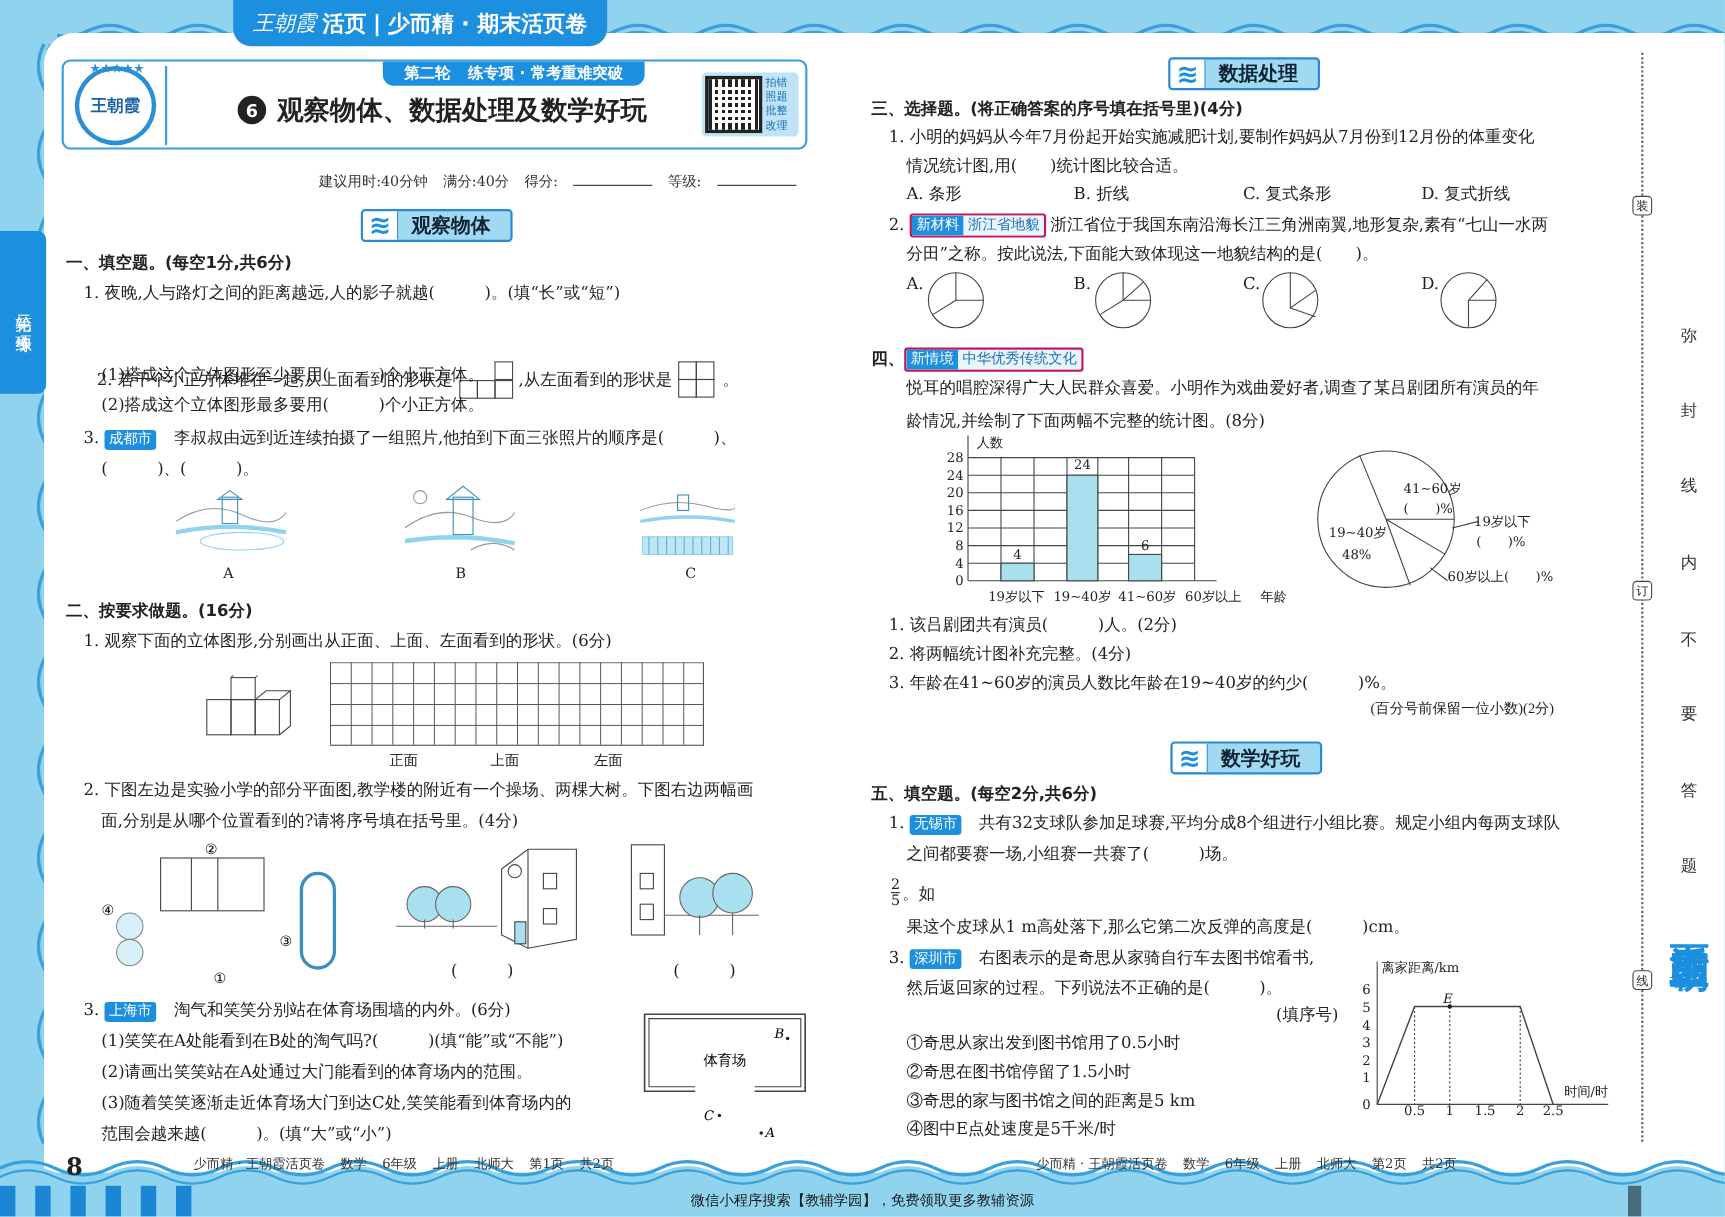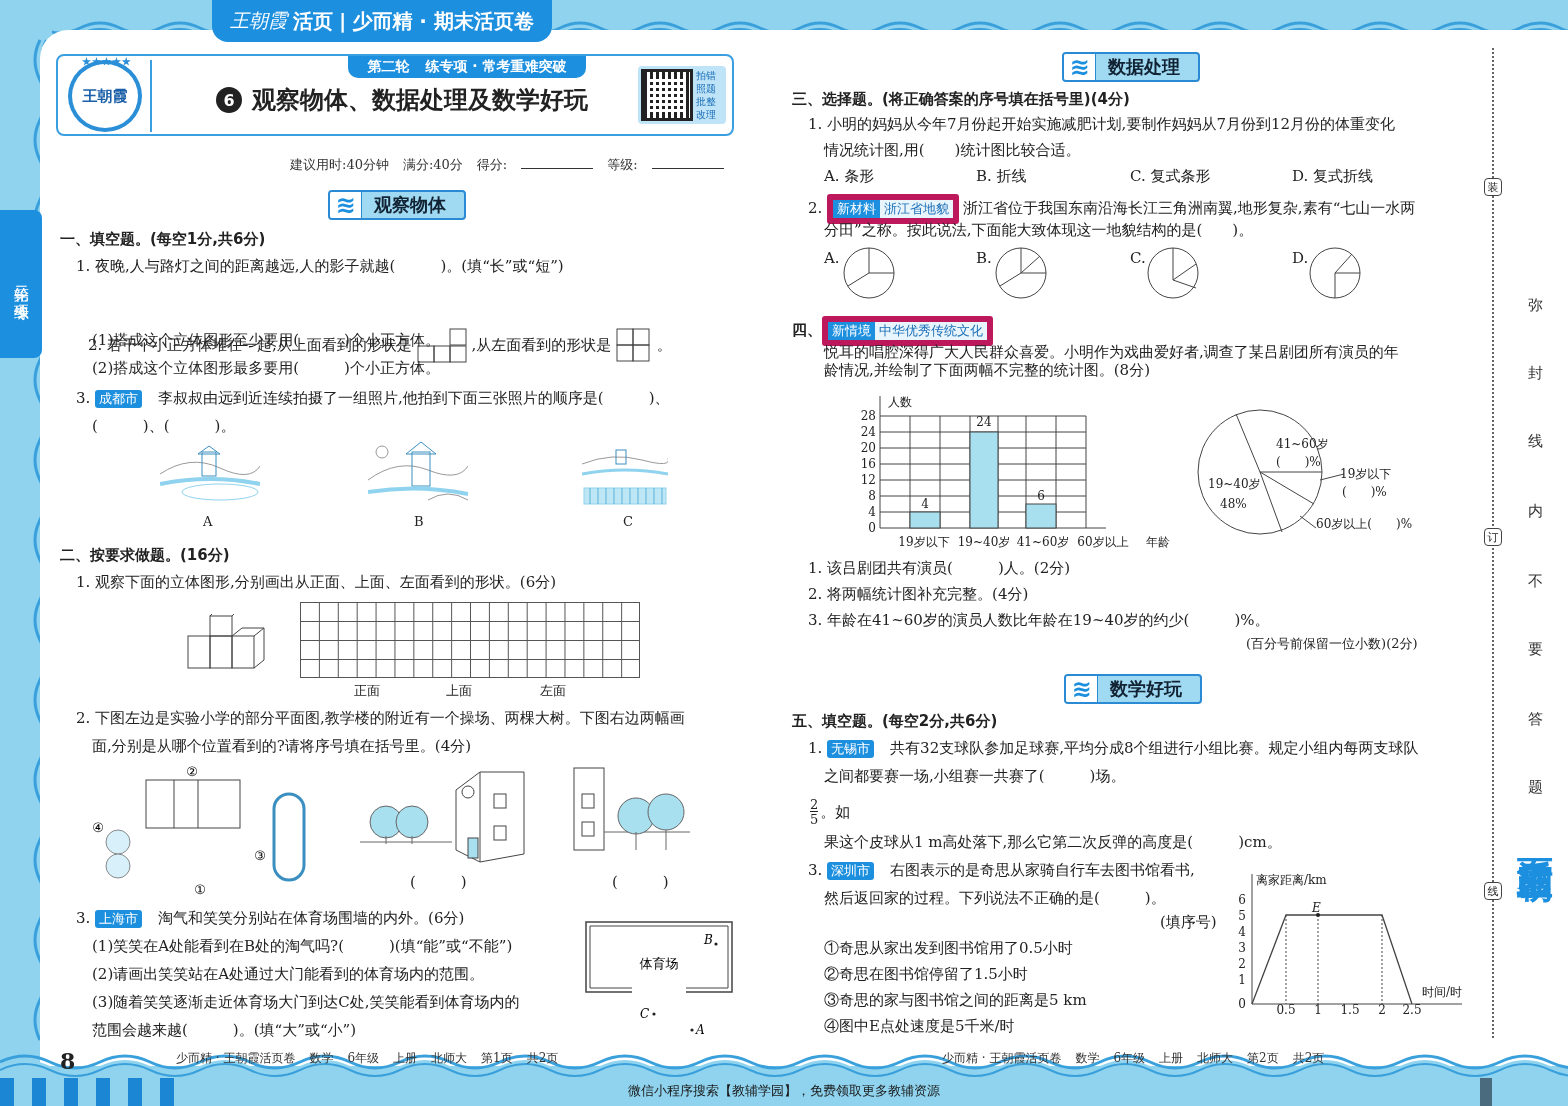--- a/index.html
+++ b/index.html
@@ -107,21 +107,21 @@
   }
   .section-badge .label { padding: 0 12px; font-size: 18px; font-weight: bold; color: #123; }
 
   .h-part { position: absolute; font-size: 15px; font-family: "DejaVu Sans", sans-serif; font-weight: bold; color: #222; }
   .q { position: absolute; font-size: 15px; line-height: 20px; color: #222; white-space: nowrap; }
   .tag {
     display: inline-block; background: #1c8fdf; color: #fff; font-size: 13px; padding: 0 4px;
     border-radius: 3px; font-family: "DejaVu Sans", sans-serif; line-height: 18px; margin-right: 16px;
   }
   .tag2 {
-    display: inline-flex; border: 6px solid #be185d; border-radius: 3px; overflow: hidden; margin-right: 4px;
+    display: inline-flex; border: 2px solid #be185d; border-radius: 3px; overflow: hidden; margin-right: 4px;
     font-family: "DejaVu Sans", sans-serif; font-size: 13px; line-height: 18px; vertical-align: middle; align-items: flex-end;
   }
   .tag2 .a { background: #1c8fdf; color: #fff; padding: 0 4px; }
   .tag2 .b { background: #e8f5fc; color: #1c6fb8; padding: 0 4px; }
 
   .mini-shape { display: inline-block; vertical-align: middle; }
   .caption { position: absolute; font-size: 13px; color: #222; }
 
   .grid-paper {
     position: absolute; left: 300px; top: 602px; width: 340px; height: 76px;
@@ -425,21 +425,21 @@
   <path d="M27 52 L27 27 L52 27 M27 27 L44 8" fill="none" stroke="#444"></path>
 </svg>
 
 <div class="q" style="left:792px; top:316px;">
   <span style="font-family:'DejaVu Sans',sans-serif;font-weight:bold">四、</span><span class="tag2">
       <span class="a">新情境</span>
       <span class="b">中华优秀传统文化</span>
     </span>
 </div>
 <div class="q" style="left:824px; top:342px;">悦耳的唱腔深得广大人民群众喜爱。小明作为戏曲爱好者,调查了某吕剧团所有演员的年</div>
-<div class="q" style="left:824px; top:360px;">龄情况,并绘制了下面两幅不完整的统计图。(8分)</div>
+<div class="q" style="left:824px; top:372px;">龄情况,并绘制了下面两幅不完整的统计图。(8分)</div>
 
 <svg class="pic-box" style="left:858px; top:392px;" width="320" height="162">
   <g font-size="12" fill="#222">
     <text x="30" y="14">人数</text>
     <text x="18" y="28" text-anchor="end">28</text>
     <text x="18" y="44" text-anchor="end">24</text>
     <text x="18" y="60" text-anchor="end">20</text>
     <text x="18" y="76" text-anchor="end">16</text>
     <text x="18" y="92" text-anchor="end">12</text>
     <text x="18" y="108" text-anchor="end">8</text>
@@ -491,21 +491,21 @@
     <text x="146" y="88">(　　)%</text>
     <text x="12" y="80">19~40岁</text>
     <text x="24" y="100">48%</text>
     <text x="120" y="120">60岁以上(　　)%</text>
   </g>
 </svg>
 
 <div class="q" style="left:808px; top:558px;">1. 该吕剧团共有演员(　　　)人。(2分)</div>
 <div class="q" style="left:808px; top:584px;">2. 将两幅统计图补充完整。(4分)</div>
 <div class="q" style="left:808px; top:610px;">3. 年龄在41~60岁的演员人数比年龄在19~40岁的约少(　　　)%。</div>
-<div class="q" style="left:1246px; top:634px; font-size:13px;">(百分号前保留一位小数)(2分)</div>
+<div class="q" style="left:1246px; top:634px; font-size:13px;font-family:Liberation Serif, serif;">(百分号前保留一位小数)(2分)</div>
 
 <div class="section-badge" style="left:1064px; top:674px; width:138px;">
   <span class="wave-ico">≋</span>
   <span class="label">数学好玩</span>
 </div>
 
 <div class="h-part" style="left:792px; top:712px;">五、填空题。(每空2分,共6分)</div>
 <div class="q" style="left:808px; top:738px;">
   <span>1. </span><span class="tag">无锡市</span><span>共有32支球队参加足球赛,平均分成8个组进行小组比赛。规定小组内每两支球队</span>
 </div>

